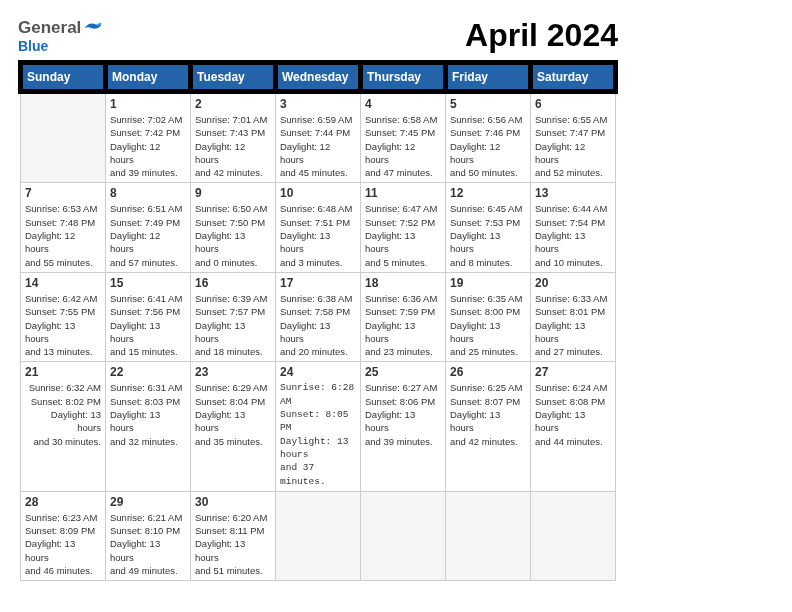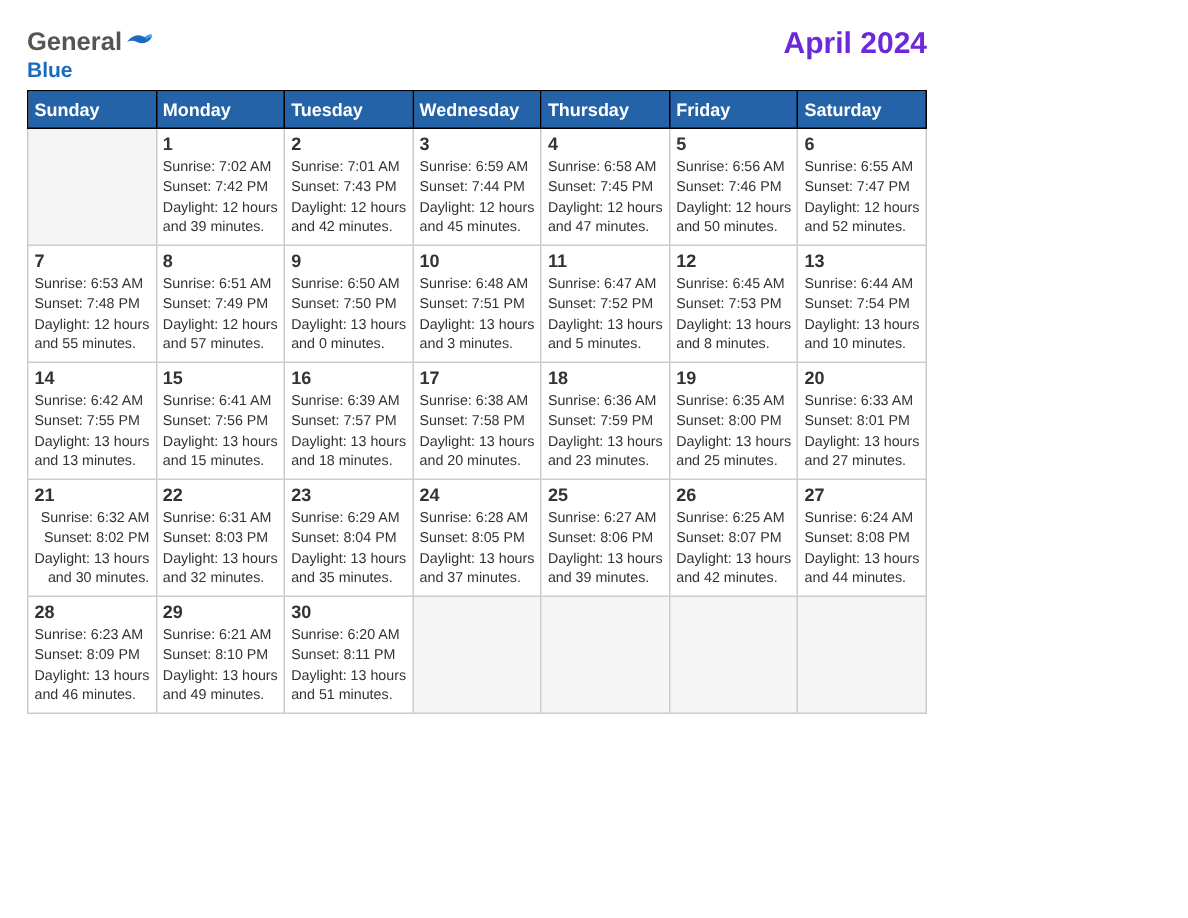--- a/index.html
+++ b/index.html
@@ -18,43 +18,43 @@
     .header-area {
       display: flex;
       align-items: flex-start;
       justify-content: space-between;
       margin-bottom: 6px;
     }
     .title-area {
       text-align: right;
     }
     .main-title {
-      font-size: 20px;
-      font-weight: bold;
-      color: #6d28d9;
+      font-size: 32px;
+      font-weight: bold;
+      color: #000000;
       line-height: 1.1;
     }
     .subtitle {
       font-size: 15px;
       color: #333;
       margin-top: 2px;
     }
     .calendar {
       width: 100%;
       border-collapse: collapse;
       table-layout: fixed;
     }
     .calendar th {
       background: #2563a8;
       color: #fff;
       font-size: 12px;
       font-weight: bold;
       padding: 5px 4px;
       text-align: left;
-      border: 1px solid #000000;
+      border: 5px solid #000000;
     }
     .calendar td {
       border: 1px solid #ccc;
       vertical-align: top;
       padding: 3px 4px;
       font-size: 10px;
       color: #333;
       height: 78px;
       background: #fff;
     }
@@ -294,21 +294,21 @@
           </td>
           <td>
             <div class="day-number">23</div>
             <div class="day-info" style="white-space: pre-line;">Sunrise: 6:29 AM
 Sunset: 8:04 PM
 Daylight: 13 hours
 and 35 minutes.</div>
           </td>
           <td>
             <div class="day-number">24</div>
-            <div class="day-info" style="white-space: pre-line;">Sunrise: 6:28 AM
+            <div class="day-info" style="white-space: pre-line; font-family: Liberation Mono, monospace;">Sunrise: 6:28 AM
 Sunset: 8:05 PM
 Daylight: 13 hours
 and 37 minutes.</div>
           </td>
           <td>
             <div class="day-number">25</div>
             <div class="day-info" style="white-space: pre-line;">Sunrise: 6:27 AM
 Sunset: 8:06 PM
 Daylight: 13 hours
 and 39 minutes.</div>

